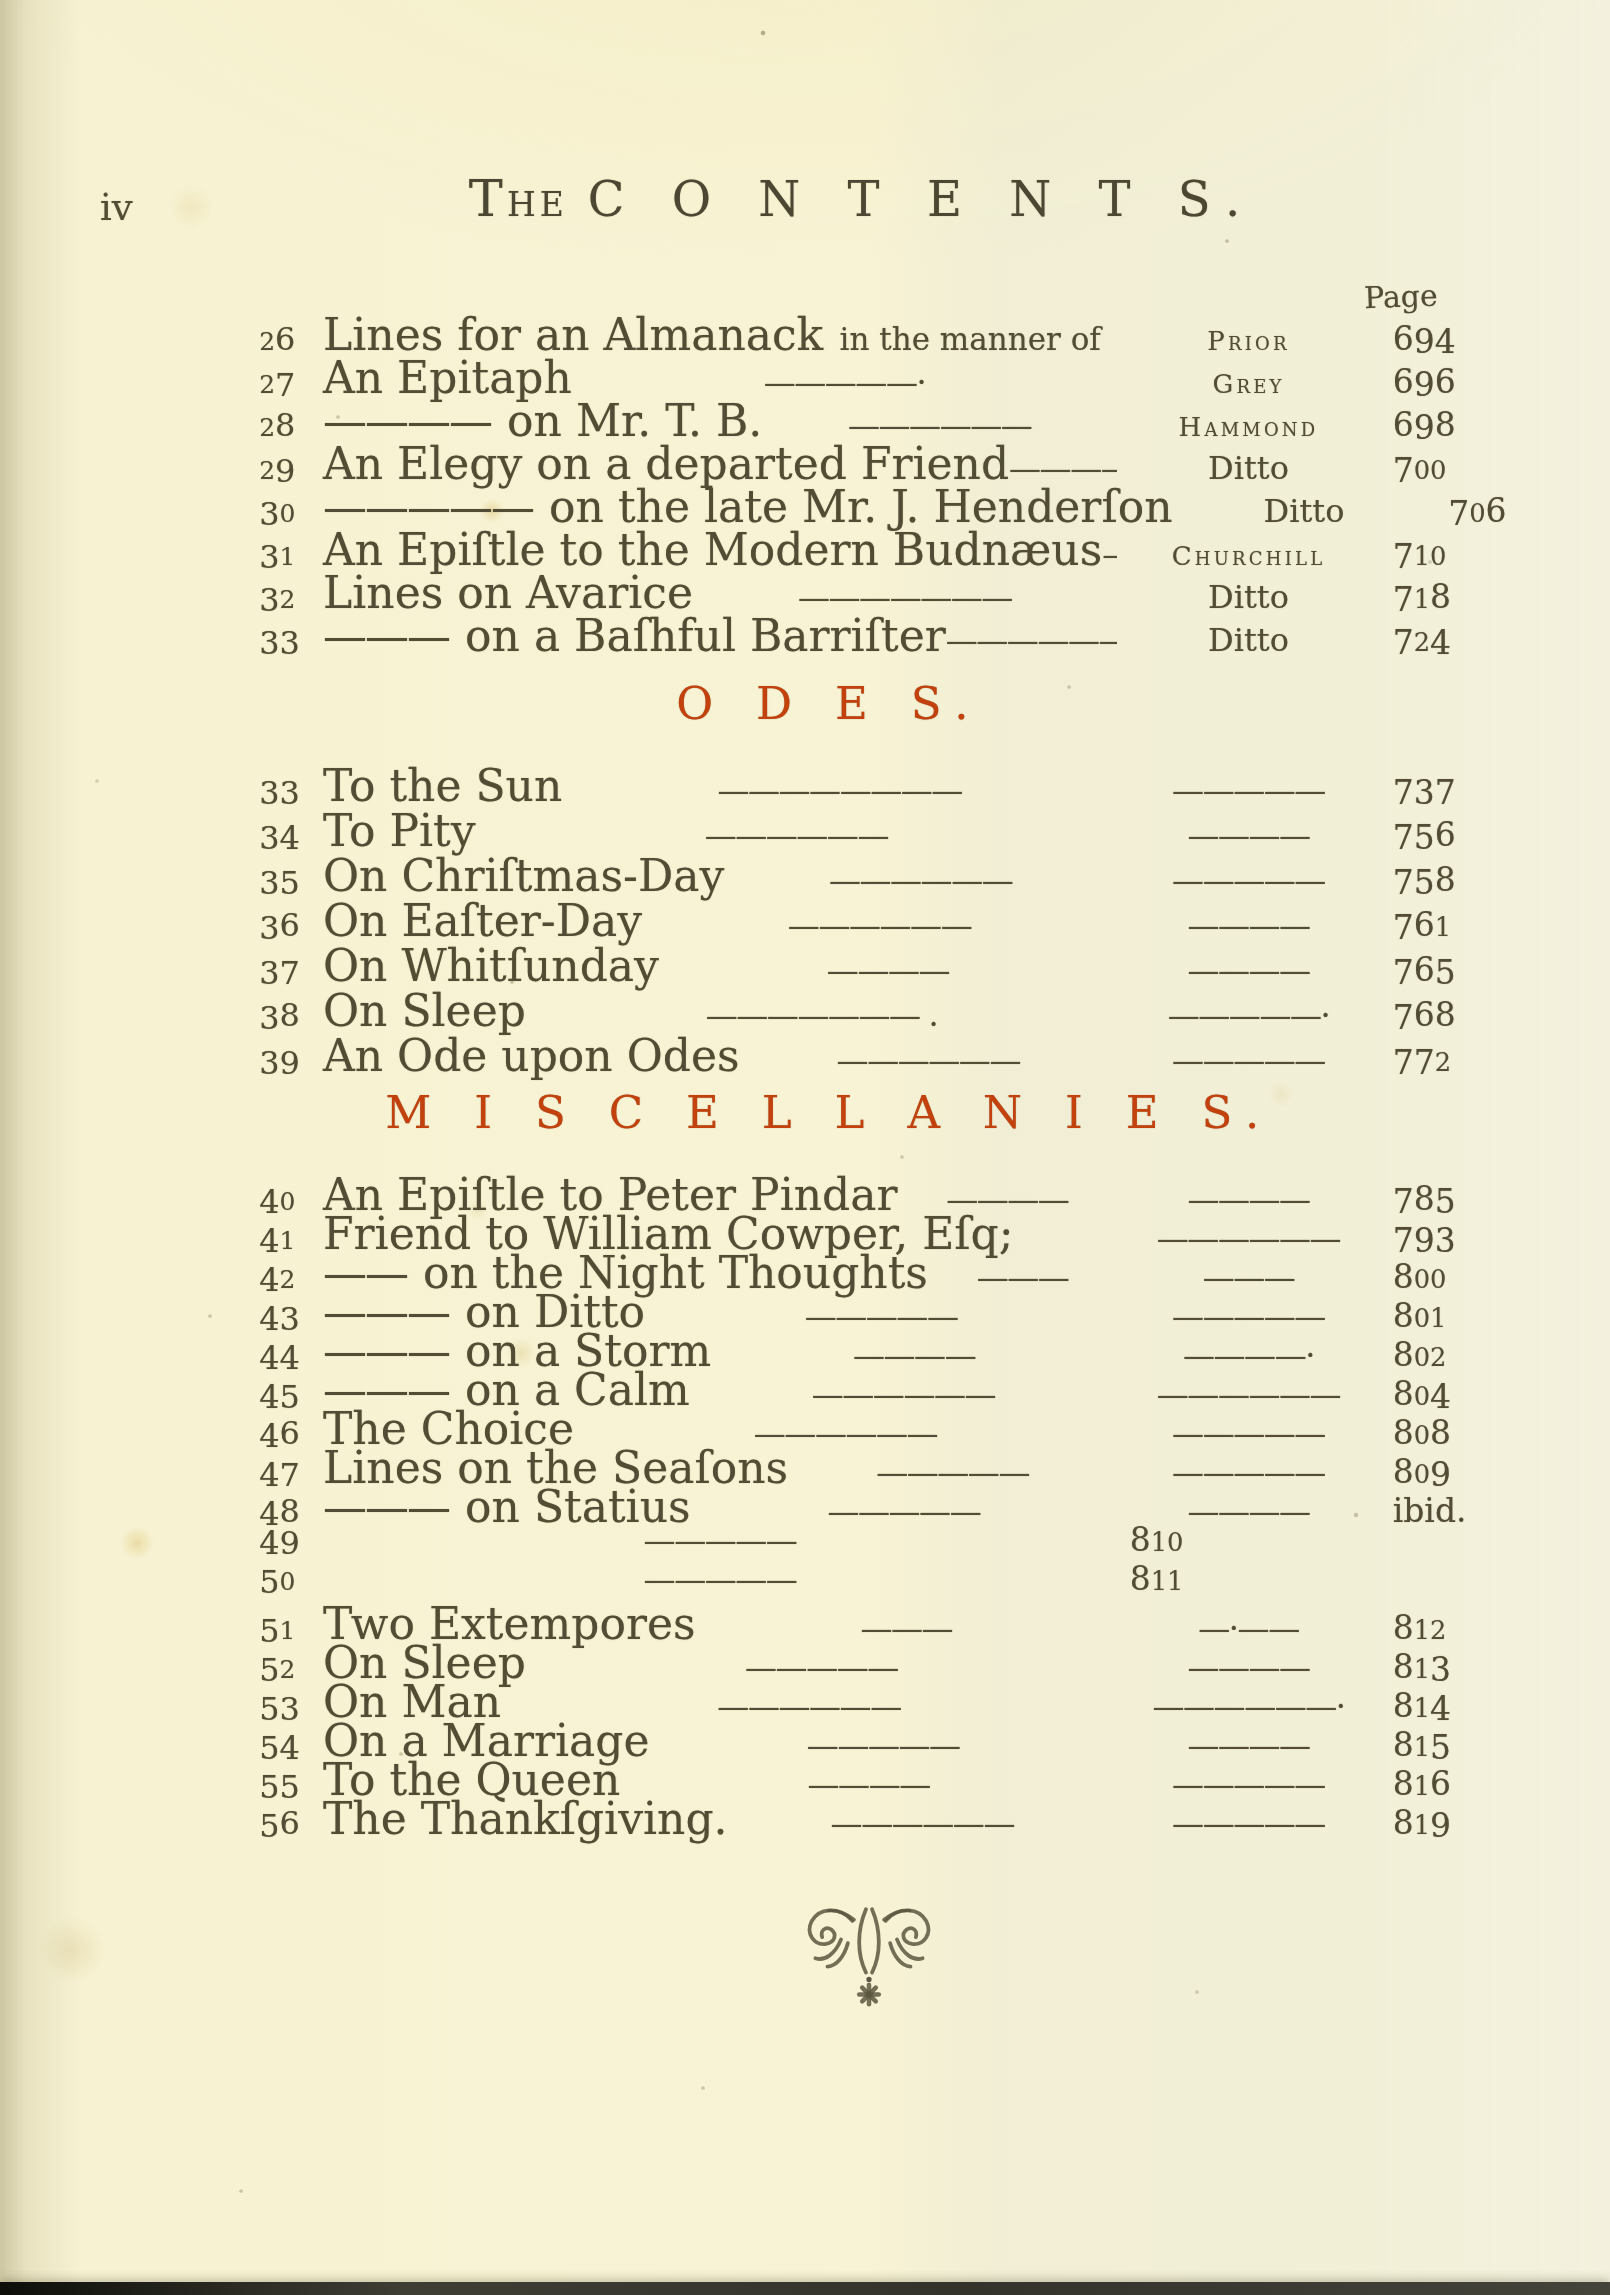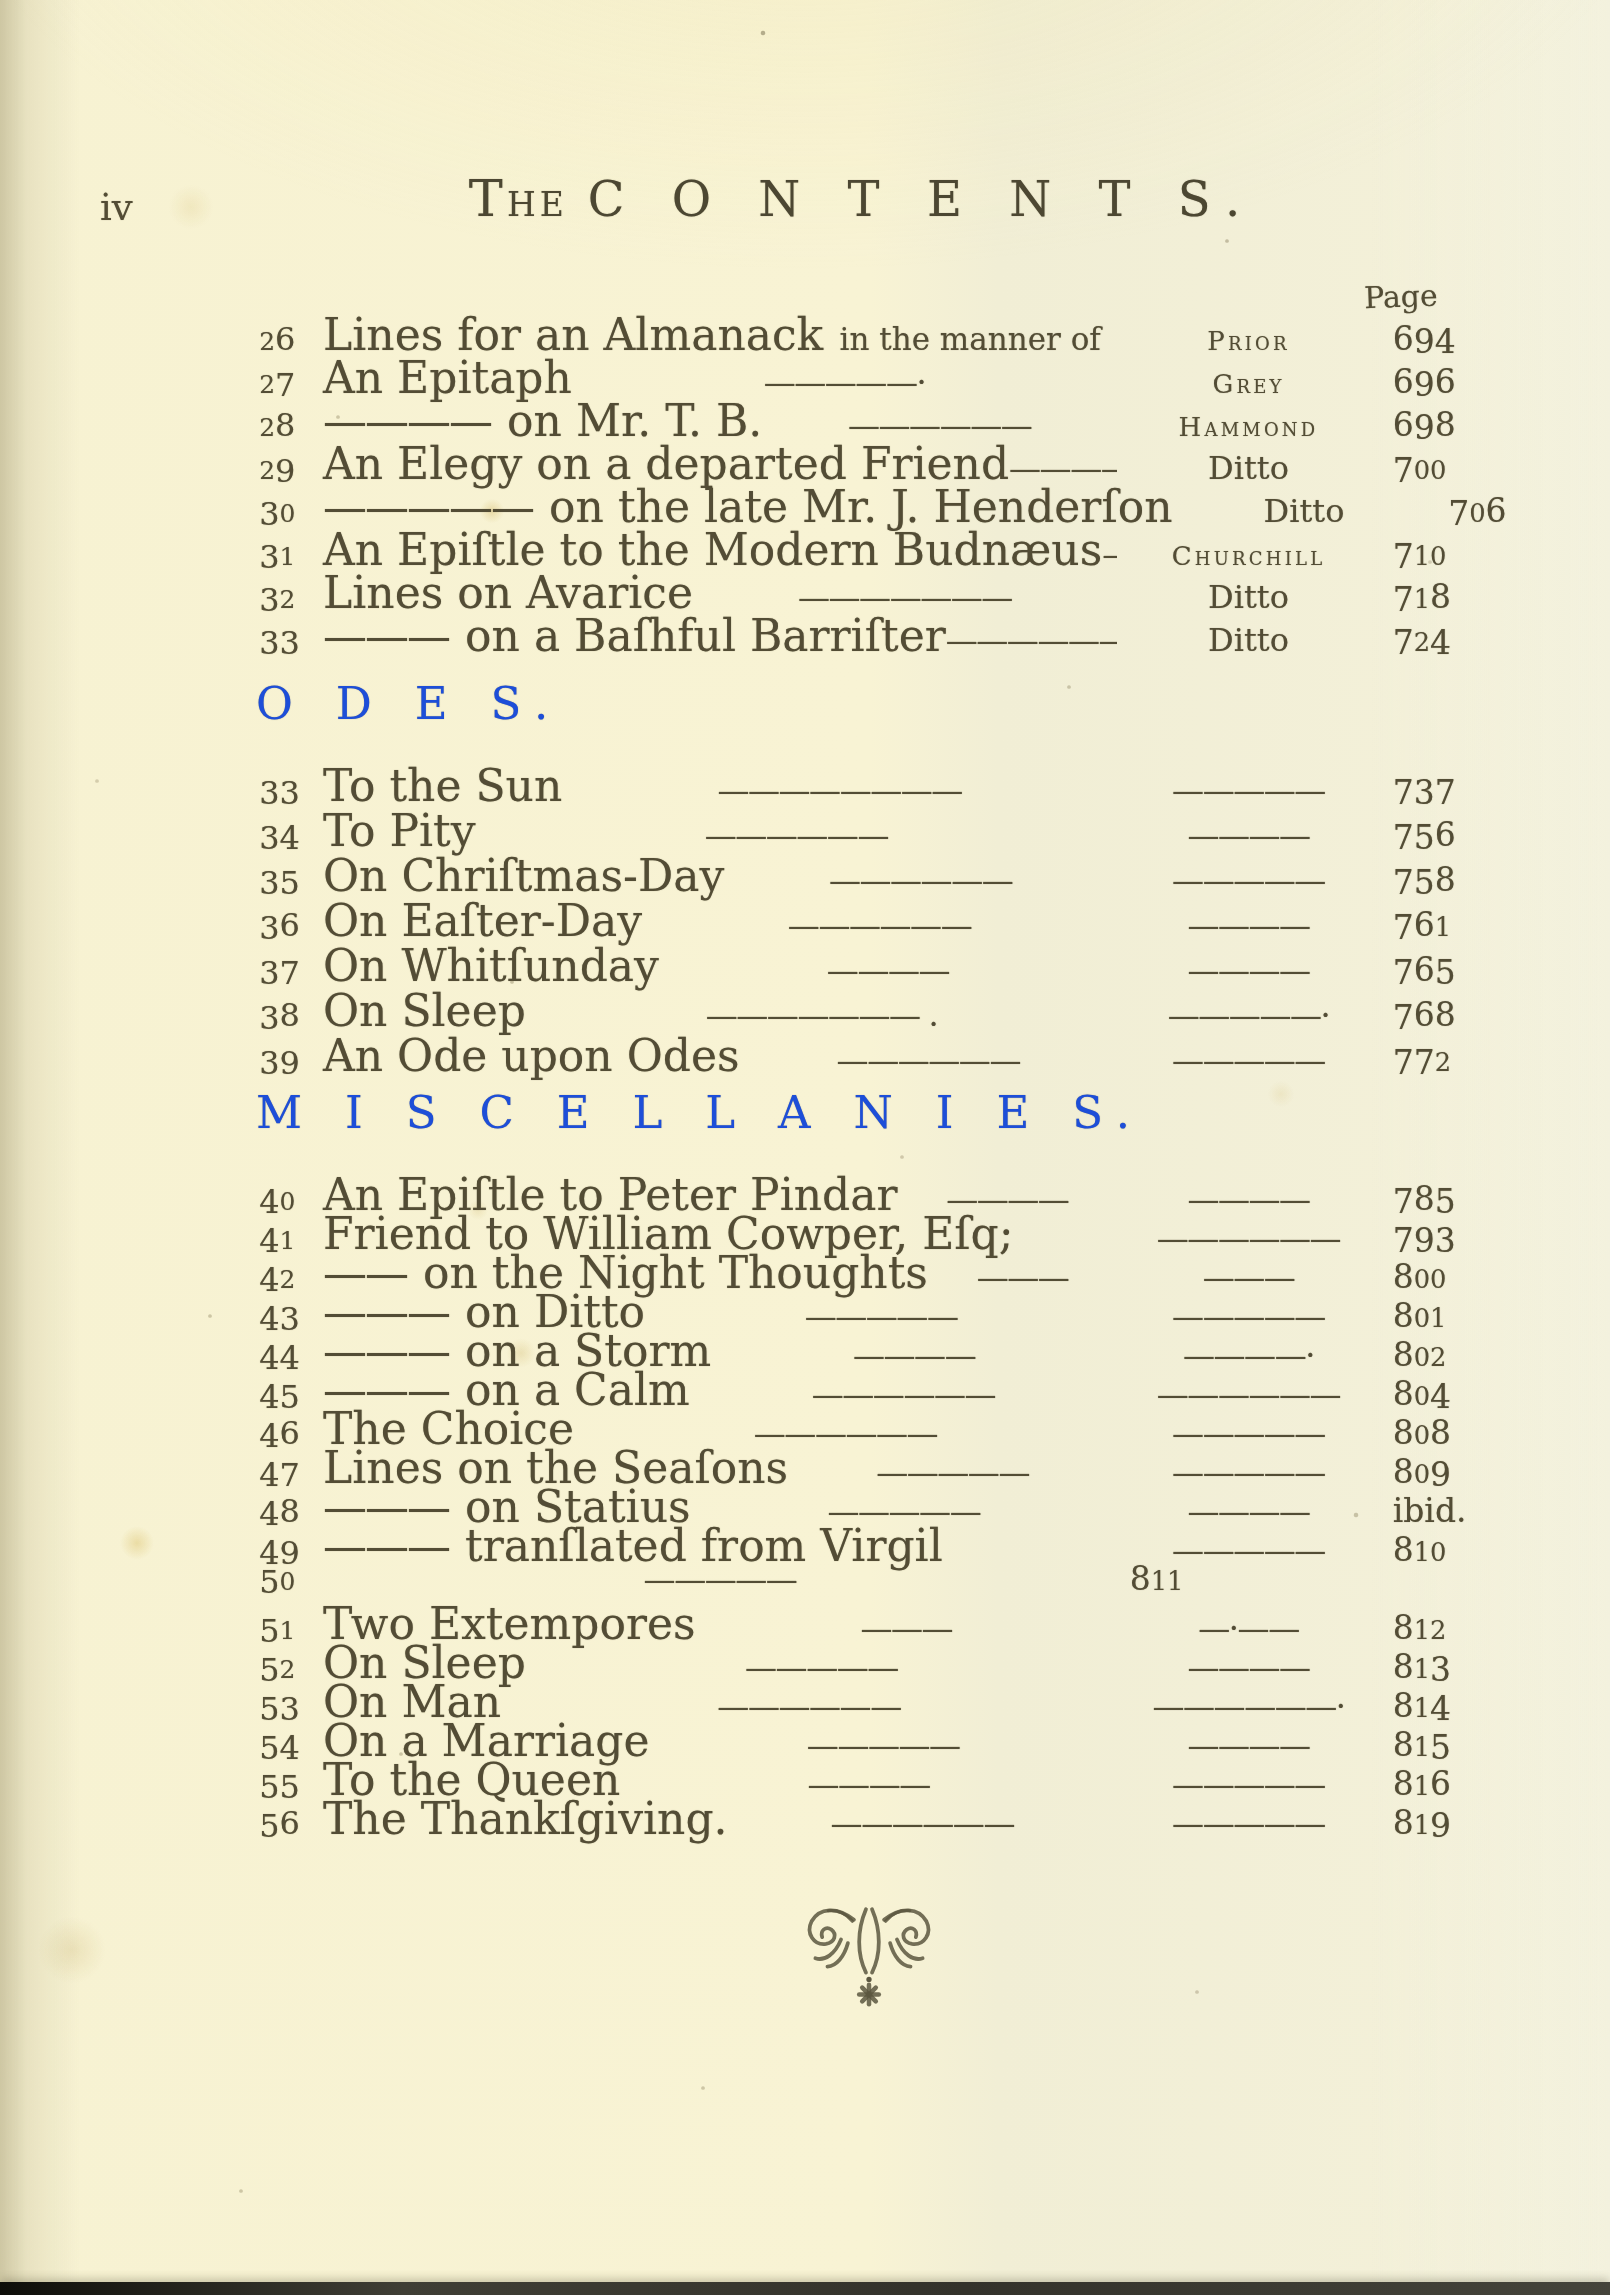--- a/index.html
+++ b/index.html
@@ -41,21 +41,21 @@
   .num{font-size:32px;padding-left:3.2px;}
   .title-cell{font-size:44px;white-space:nowrap;}
   .z1{text-align:center;font-size:32px;overflow:hidden;}
   .z2{text-align:center;font-size:32px;overflow:hidden;}
   .pg{font-size:33px;padding-left:12.7px;white-space:nowrap;}
   .dash{letter-spacing:-0.045em;white-space:nowrap;}
   .lead{margin-right:16px;}
   .mid-text{font-size:31px;}
   .author-sc{font-variant:small-caps;letter-spacing:3.2px;font-size:26px;}
   .author-plain{font-size:32px;}
-  .section-heading{text-align:left;font-size:45px;letter-spacing:14.3px;color:#1d4ed8;
+  .section-heading{text-align:center;font-size:45px;letter-spacing:14.3px;color:#c2410c;
                    padding-right:96px;line-height:53px;}
   .sh0{margin:24px 0 30px;}
   .sh1{margin:11px 0 30px;}
   .dx{font-size:.78em;}
   .dd{display:inline-block;transform:translateY(.1em);}
   .da{display:inline-block;}
 
   .ornament{position:absolute;left:869px;top:1901px;transform:translateX(-50%);}
   .specks{position:absolute;left:0;top:0;width:1.6px;height:1.6px;border-radius:50%;background:transparent;
     box-shadow:
@@ -252,21 +252,20 @@
       </div>
       <div class="row">
         <span class="num"><span class="dd">4</span><span class="da">8</span></span>
         <span class="title-cell"><span class="dash lead">———</span><span>on Statius</span></span>
         <span class="z1"><span class="dash">—————</span></span>
         <span class="z2"><span class="dash">————</span></span>
         <span class="pg">ibid.</span>
       </div>
       <div class="row">
         <span class="num"><span class="dd">4</span><span class="dd">9</span></span>
-        <span class="title-cell"><span class="dash lead">———</span><span>tranſlated from Virgil</span></span>
         <span class="z1"></span>
         <span class="z2"><span class="dash">—————</span></span>
         <span class="pg"><span class="da">8</span><span class="dx">1</span><span class="dx">0</span></span>
       </div>
       <div class="row">
         <span class="num"><span class="dd">5</span><span class="dx">0</span></span>
         <span class="z1"></span>
         <span class="z2"><span class="dash">—————</span></span>
         <span class="pg"><span class="da">8</span><span class="dx">1</span><span class="dx">1</span></span>
       </div>

